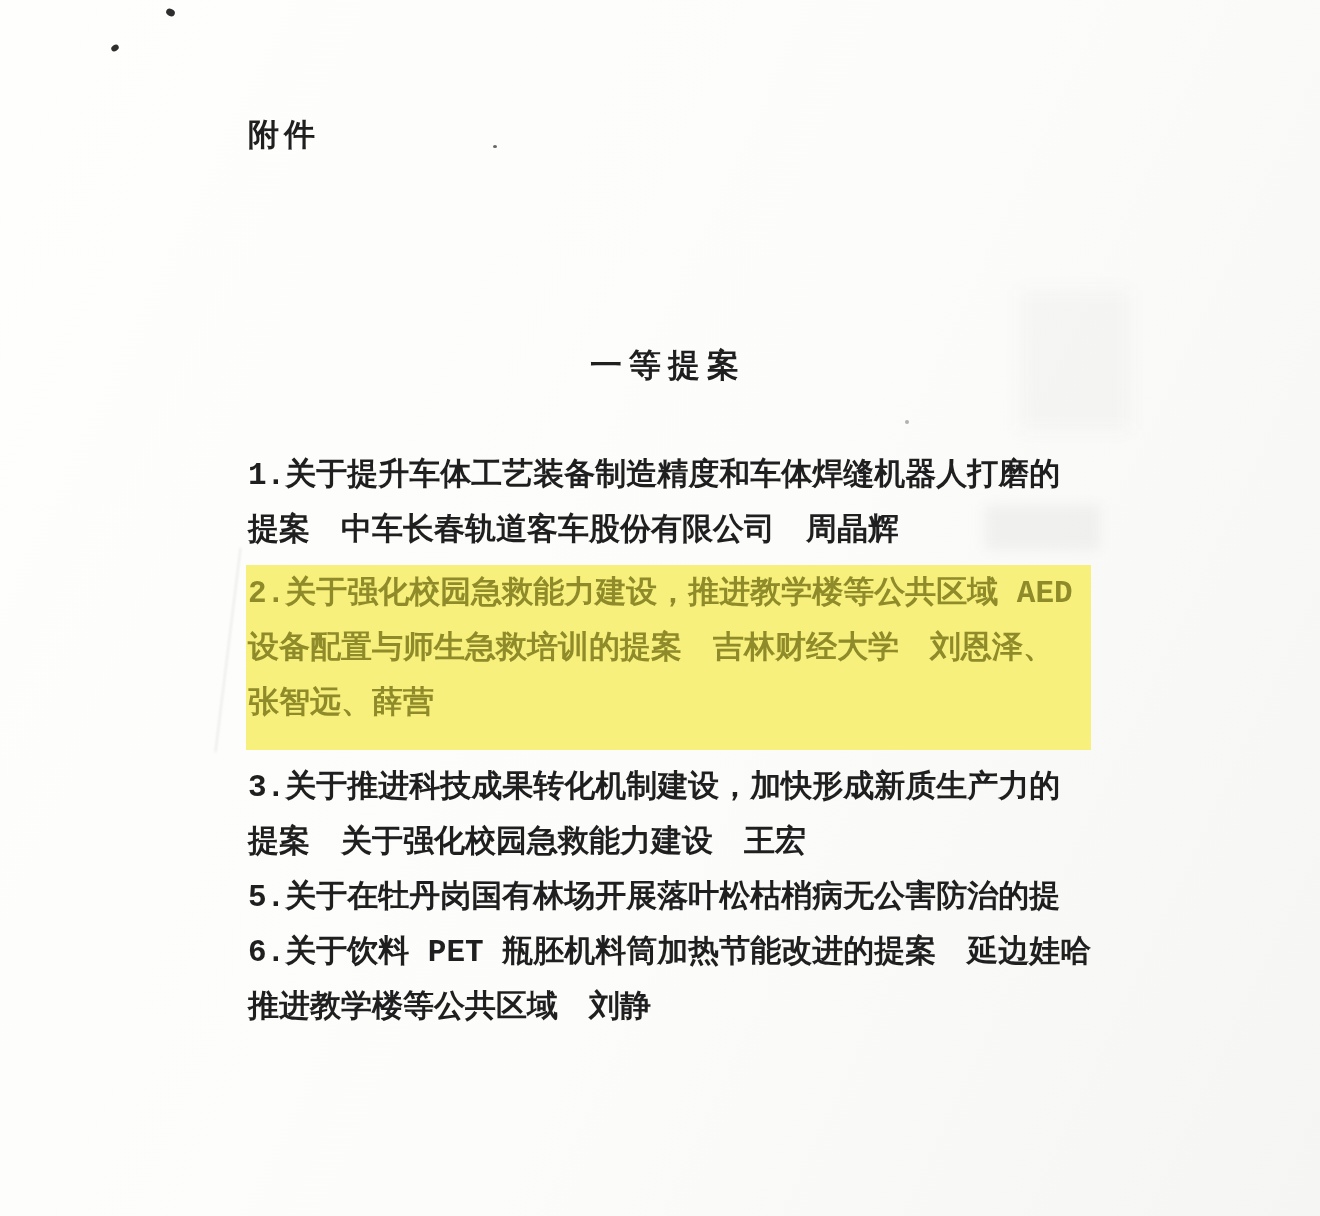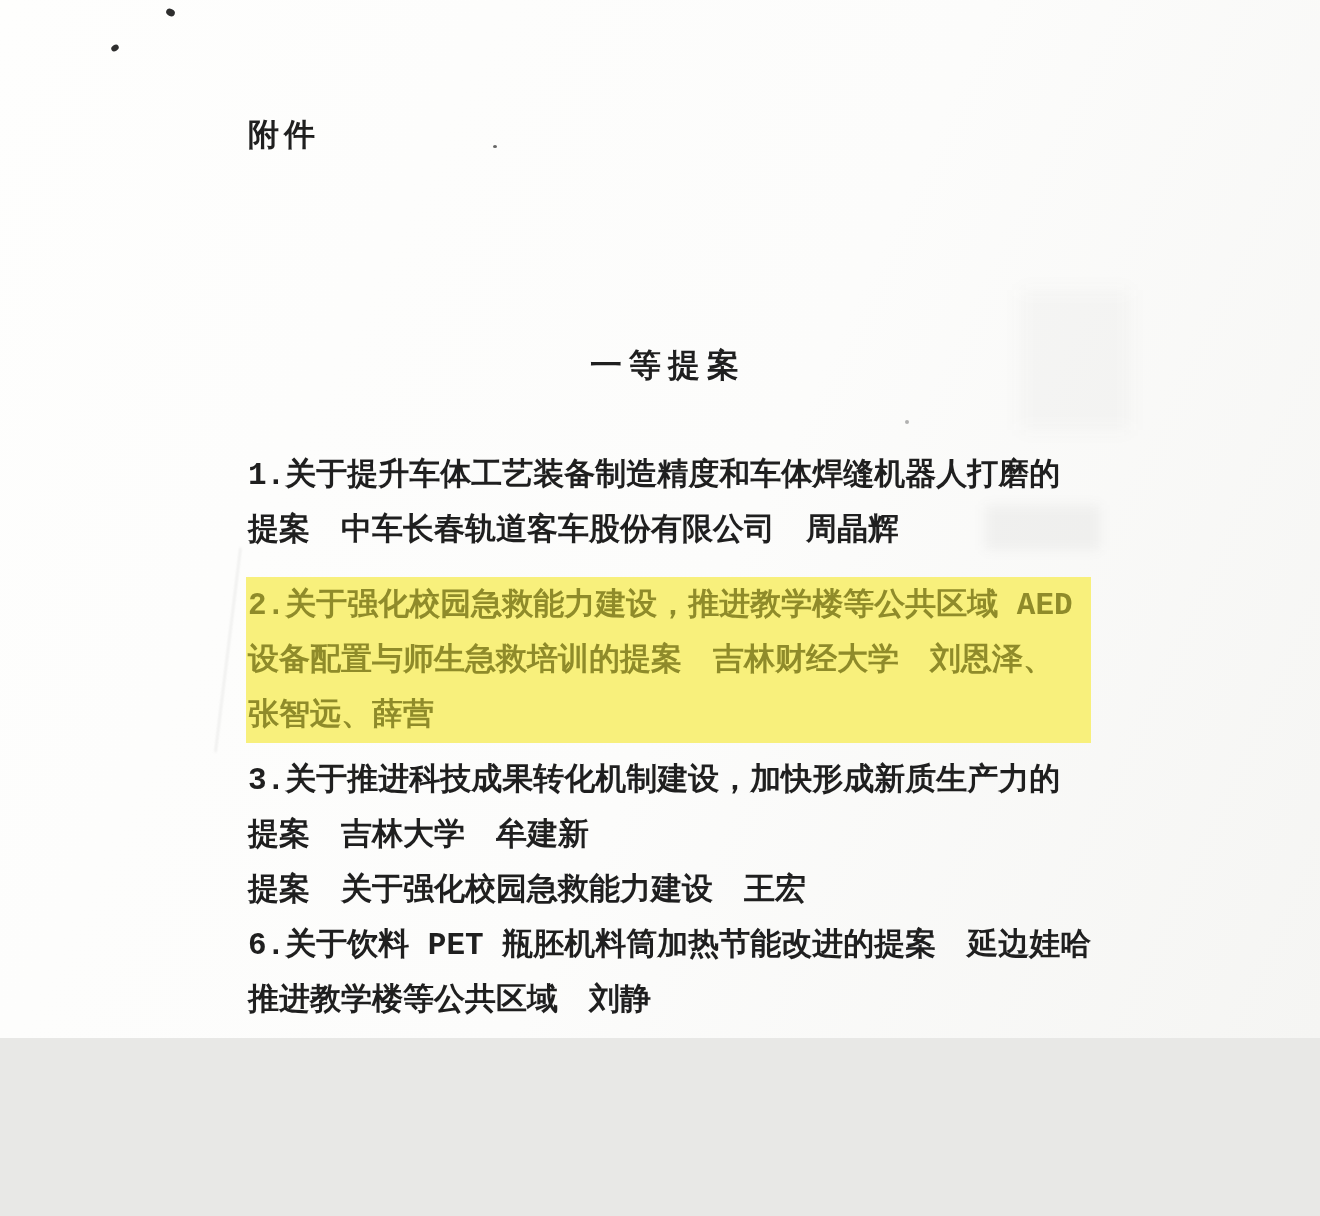--- a/index.html
+++ b/index.html
@@ -1,18 +1,18 @@
 <!DOCTYPE html>
 <html style="--color-highlight: #f8f07c; --color-highlight_text: #8f8b2a; --color-body_text: #1f1f1f;"><head>
 <meta charset="utf-8">
 <style>
   html,body { margin:0; padding:0; background:#e8e8e6; }
   .page {
     position:relative;
-    width:1320px; height:1038px;
+    width:1320px; height:1216px;
     margin:0 auto;
     background:linear-gradient(115deg,#fefefd 0%,#fcfcfb 55%,#f5f5f3 100%);
     overflow:hidden;
     font-family:"Liberation Serif", serif;
     color:var(--color-body_text, #1f1f1f);
   }
   .attachment {
     position:absolute; left:248px; top:114px;
     font-family:"Liberation Sans", sans-serif;
     font-weight:700; font-size:31px; letter-spacing:5px;
@@ -24,21 +24,21 @@
   .section {
     position:absolute; left:0; top:336px; width:1320px; margin:8px;
     text-align:center; font-size:32px; font-weight:700; letter-spacing:7px;
   }
   .list {
     position:absolute; left:248px; top:448px; width:846px;
     font-size:31px; line-height:55px; font-weight:600;
   }
   .line { height:55px; white-space:nowrap;font-family:Liberation Mono, monospace; }
   .hl-block {
-    margin:19px 0 10px; padding:1px 6px 0 2px;
+    margin:7px 0 10px; padding:1px 6px 19px 2px;
     margin-left:-2px;
     background:var(--color-highlight, #f8f07c);
     width:837px;
   }
   .line.hl { color:var(--color-highlight_text, #8f8b2a); }
   
   .speck { position:absolute; background:#2e2e2e; border-radius:50%; }
   .speck.s1 { left:166px; top:9px;  width:9px; height:7px; transform:rotate(25deg); }
   .speck.s2 { left:111px; top:45px; width:8px; height:6px; transform:rotate(-35deg); }
   .speck.s3 { left:493px; top:145px; width:4px; height:3px; background:#666; }
@@ -78,19 +78,19 @@
     <div class="line">1.关于提升车体工艺装备制造精度和车体焊缝机器人打磨的</div>
     <div class="line">提案　中车长春轨道客车股份有限公司　周晶辉</div>
 
     <div class="hl-block">
       <div class="line hl">2.关于强化校园急救能力建设，推进教学楼等公共区域 AED</div>
       <div class="line hl">设备配置与师生急救培训的提案　吉林财经大学　刘恩泽、</div>
       <div class="line hl">张智远、薛营</div>
     </div>
 
     <div class="line">3.关于推进科技成果转化机制建设，加快形成新质生产力的</div>
-    <div class="line">提案　吉林大学　牟建新</div>
     <div class="line">提案　关于强化校园急救能力建设　王宏</div>
+    <div class="line">5.关于在牡丹岗国有林场开展落叶松枯梢病无公害防治的提</div>
     <div class="line">6.关于饮料 PET 瓶胚机料筒加热节能改进的提案　延边娃哈</div>
     <div class="line">推进教学楼等公共区域　刘静</div>
   </div>
 
 </div>
 
 </body></html>

